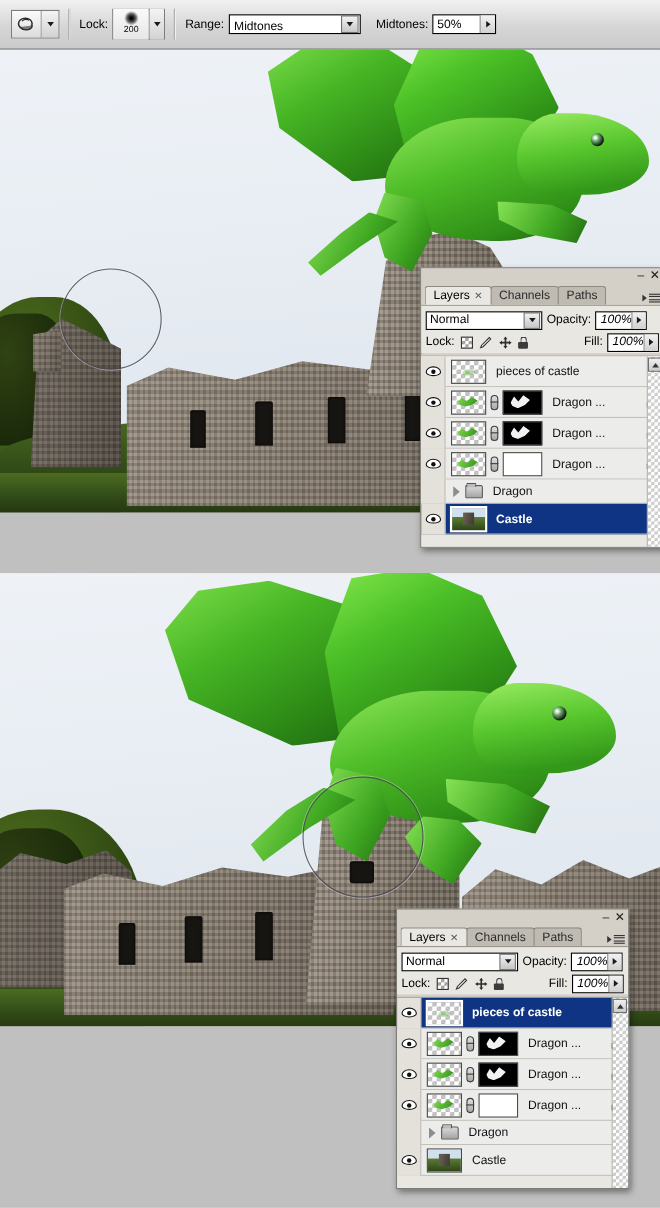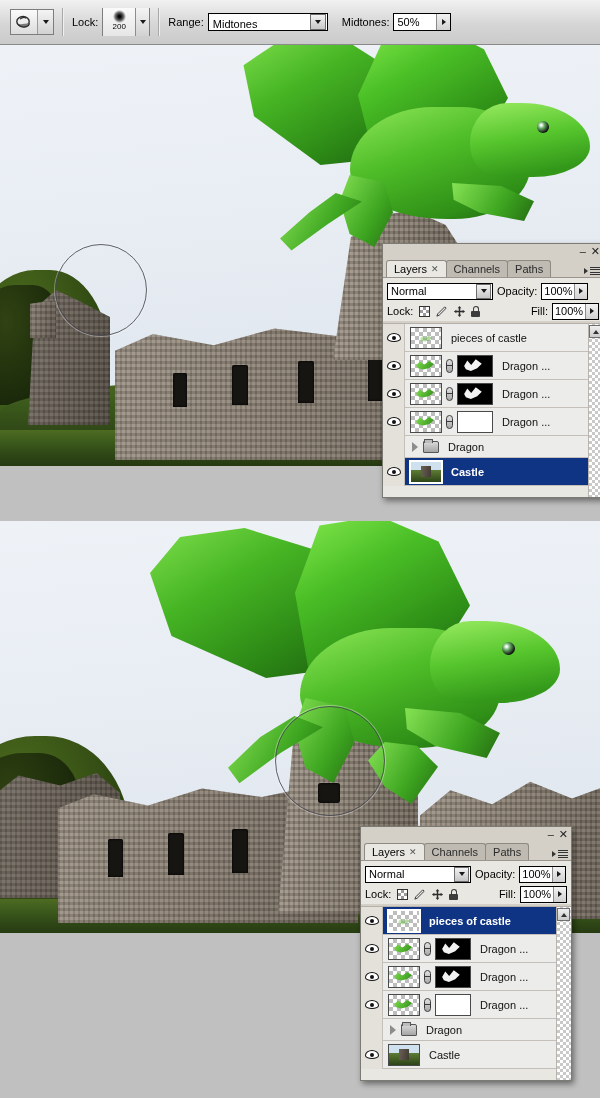--- a/index.html
+++ b/index.html
@@ -157,21 +157,21 @@
   }
   .lp-menu .lines { display:flex; flex-direction:column; gap:1.5px; }
   .lp-menu .lines i { display:block; width:10px; height:1px; background:#333; }
   .lp-body { background:#e9e7e2; border-top:1px solid #9a958d; padding:3px 4px 0 4px; }
   .lp-row { display:flex; align-items:center; height:20px; gap:4px; }
   .lp-row .lbl { font-size:11px; }
   .blend-combo { display:flex; align-items:center; border:1px solid #000; background:#fff; height:17px; width:106px; }
   .blend-combo .val { flex:1; font-size:11px; padding-left:3px; }
   .blend-combo .dd { width:15px;height:15px;margin-right:1px;display:flex;align-items:center;justify-content:center;background:linear-gradient(#f2f2f2,#c6c6c6);border:1px solid #6d6d6d;}
   .pct-field { display:flex;align-items:center;border:1px solid #000;background:#fff;height:17px; }
-  .pct-field .val { width:32px; text-align:center; font-size:11px; }
+  .pct-field .val { width:32px; text-align:right; font-size:11px;font-style:italic; }
   .pct-field .spin { width:13px;height:15px;display:flex;align-items:center;justify-content:center;background:linear-gradient(#f2f2f2,#d0d0d0);border-left:1px solid #8b8b8b;}
   .lock-icons { display:flex; align-items:center; gap:5px; margin-left:2px; }
   .ico { width:13px; height:13px; display:block; }
   .checker-ico {
     width:11px;height:11px;border:1px solid #333;
     background-image:
       linear-gradient(45deg, #9a9a9a 25%, transparent 25%, transparent 75%, #9a9a9a 75%),
       linear-gradient(45deg, #9a9a9a 25%, #fff 25%, #fff 75%, #9a9a9a 75%);
     background-size: 6px 6px; background-position: 0 0, 3px 3px;
   }

